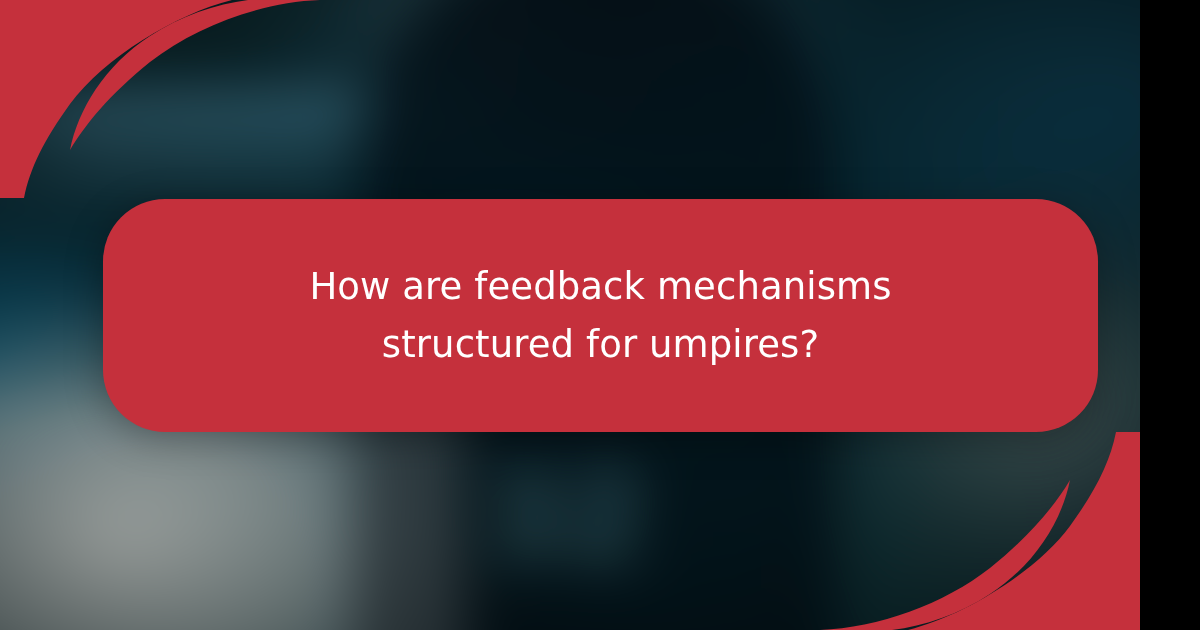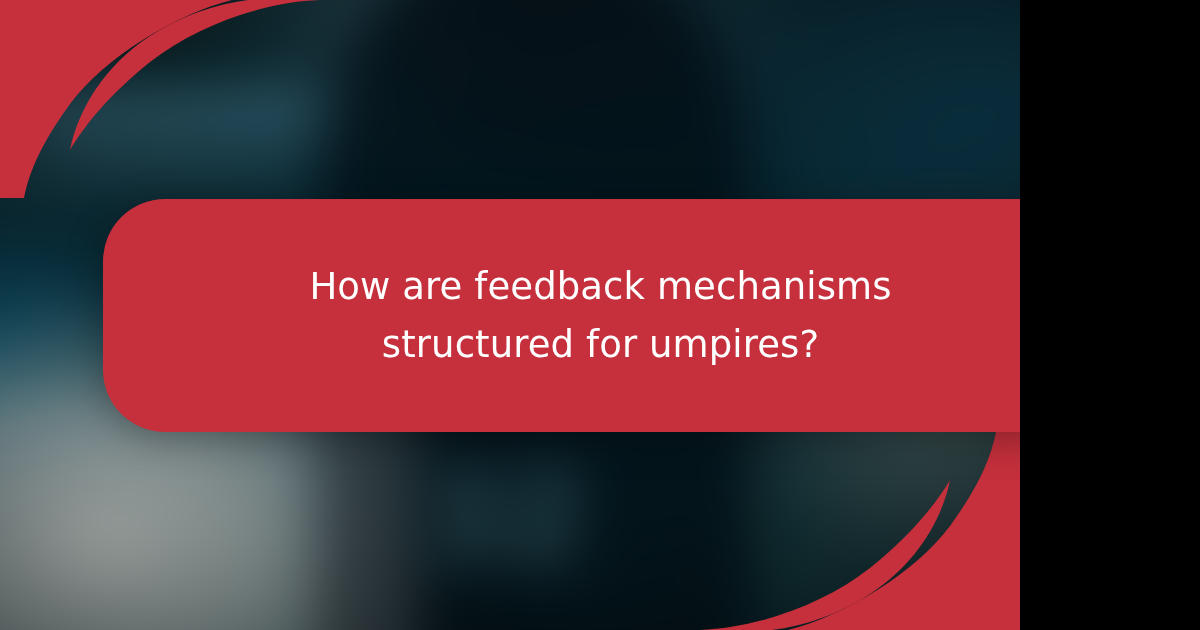--- a/index.html
+++ b/index.html
@@ -7,21 +7,21 @@
     margin: 0;
     padding: 0;
     background: #000;
   }
   body {
     font-family: "Liberation Sans", "DejaVu Sans", sans-serif;
   }
 
   .stage {
     position: relative;
-    width: 1020px;
+    width: 1140px;
     height: 630px;
     overflow: hidden;
     background: #0b1a1c;
   }
 
   
   .photo {
     position: absolute;
     inset: -60px;
     overflow: hidden;

